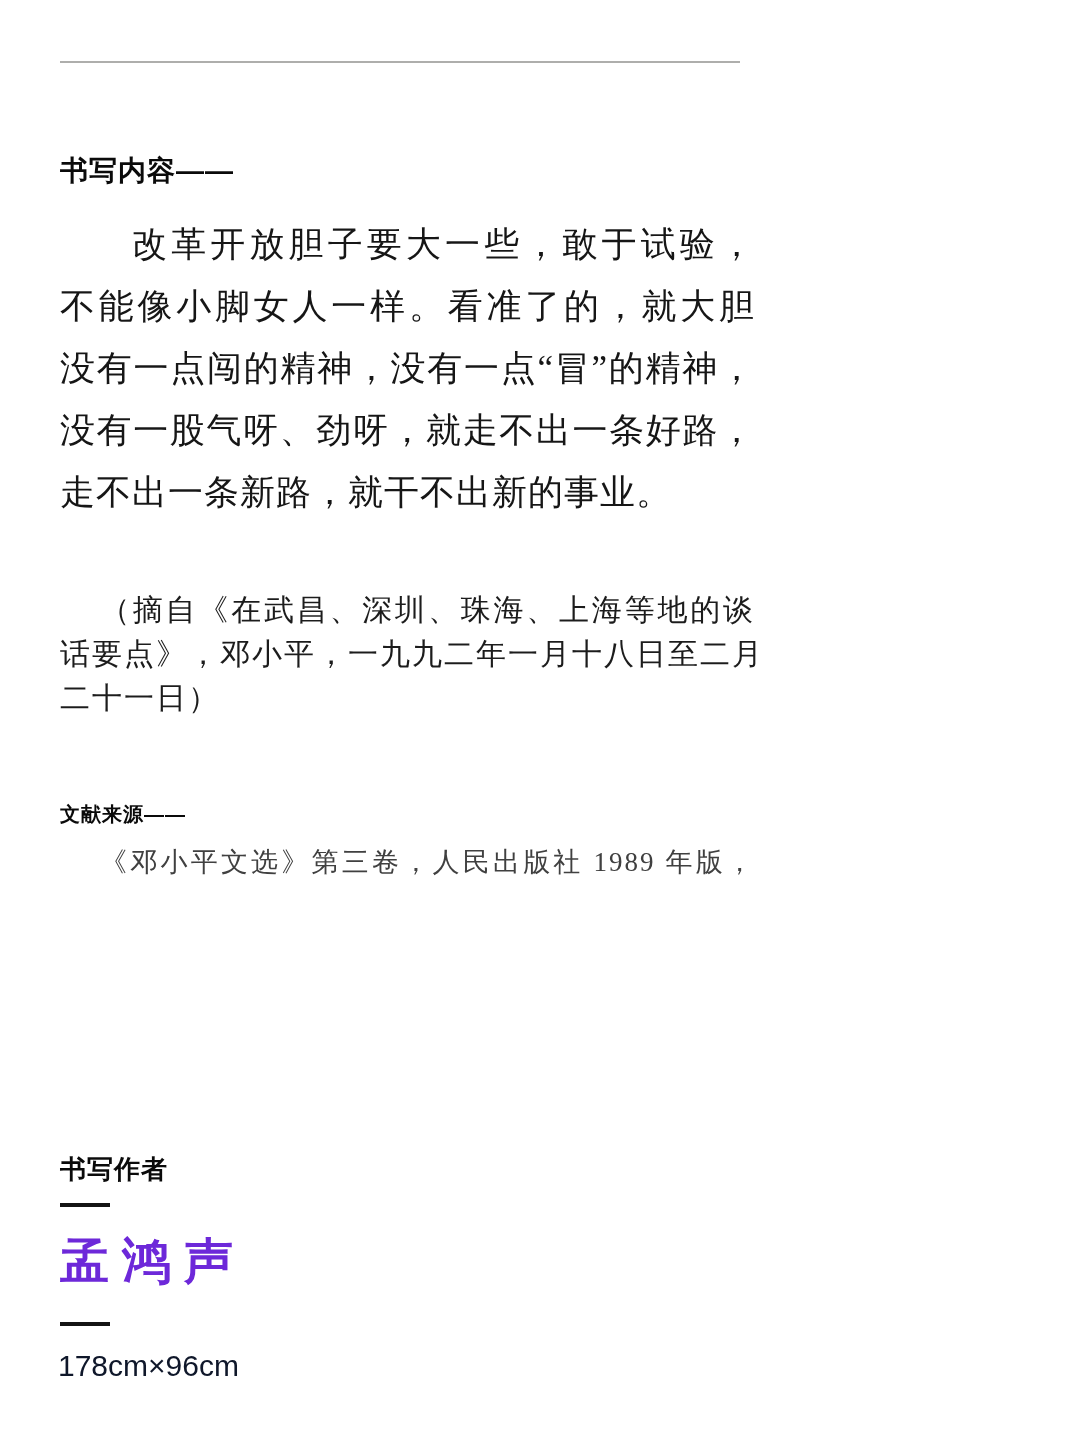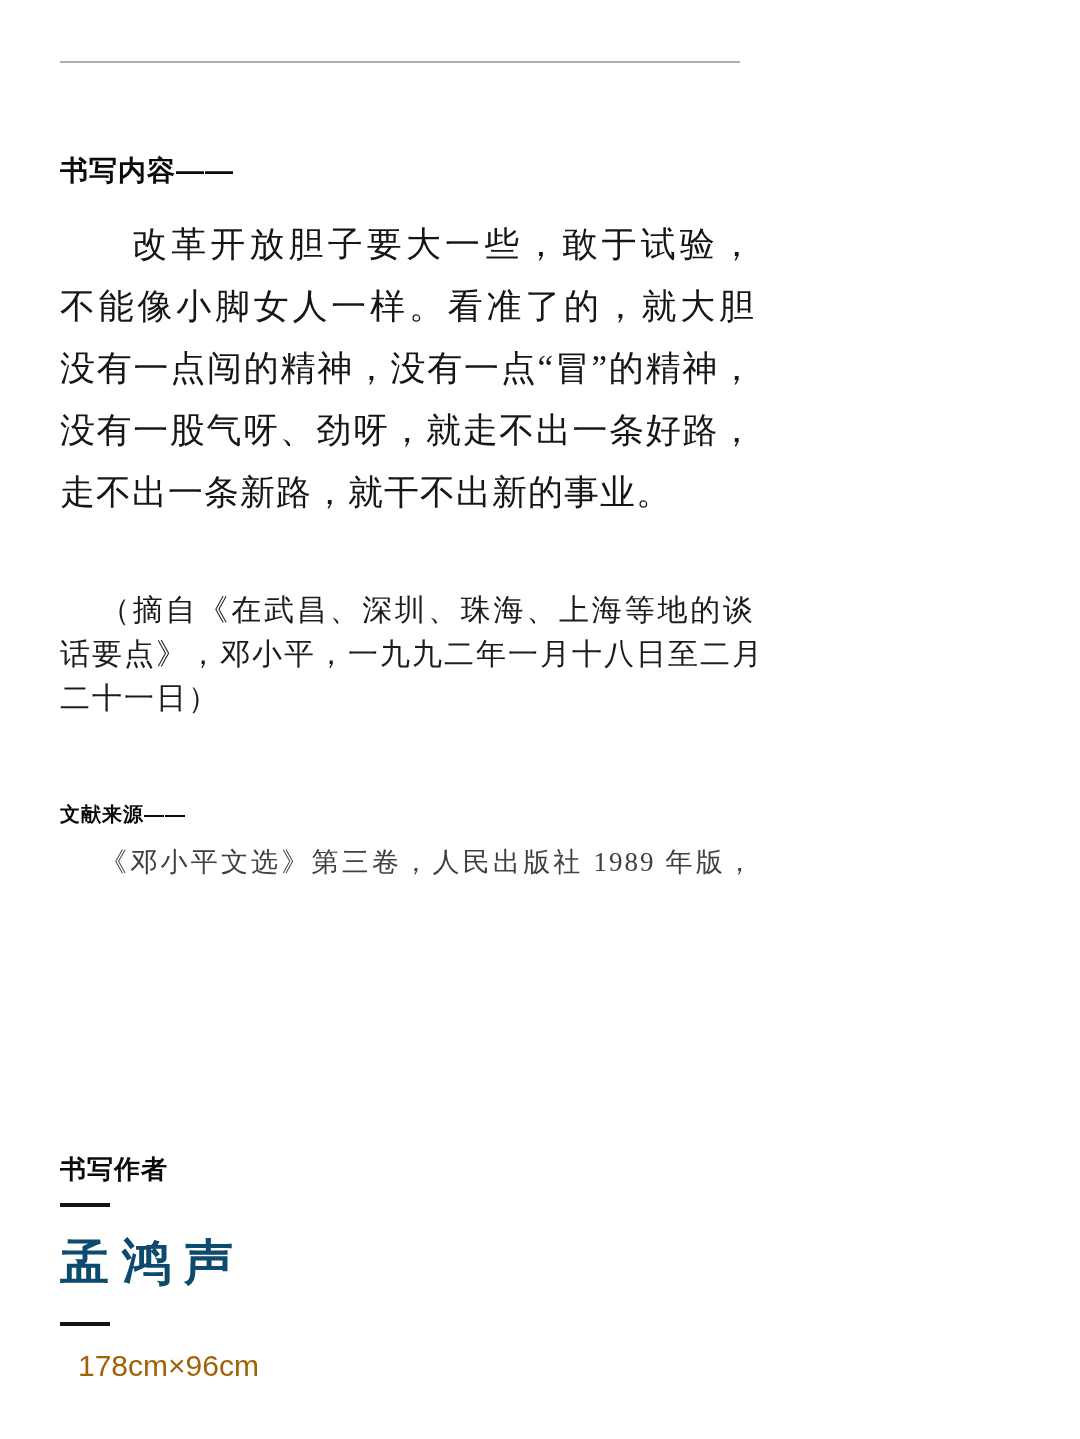--- a/index.html
+++ b/index.html
@@ -87,38 +87,37 @@
     height: 4px;
     background: #141414;
   }
   .dash-1 { top: 1203px; }
   .dash-2 { top: 1322px; }
 
   .author-name {
     position: absolute;
     left: 60px;
     top: 1234px;
-    font-family: Liberation Sans, sans-serif;
+    font-family: Liberation Serif, serif;
     font-weight: 700;
     font-size: 49px;
     line-height: 56px;
     letter-spacing: 13px;
-    color: #0c4a6e;
+    color: #6d28d9;
     white-space: nowrap;
   }
   .dims {
     position: absolute;
     left: 58px;
     top: 1348px;
     font-family: "Liberation Sans", "DejaVu Sans", sans-serif;
     font-size: 30px;
     line-height: 36px;
-    color: #a16207;
+    color: #0f172a;
     white-space: nowrap;
-    margin-left: 20px;
   }
 </style>
 </head>
 <body>
 
 <div class="page">
 
   <div class="top-rule"></div>
 
   <h2 class="sec-heading heading-content">书写内容——</h2>

